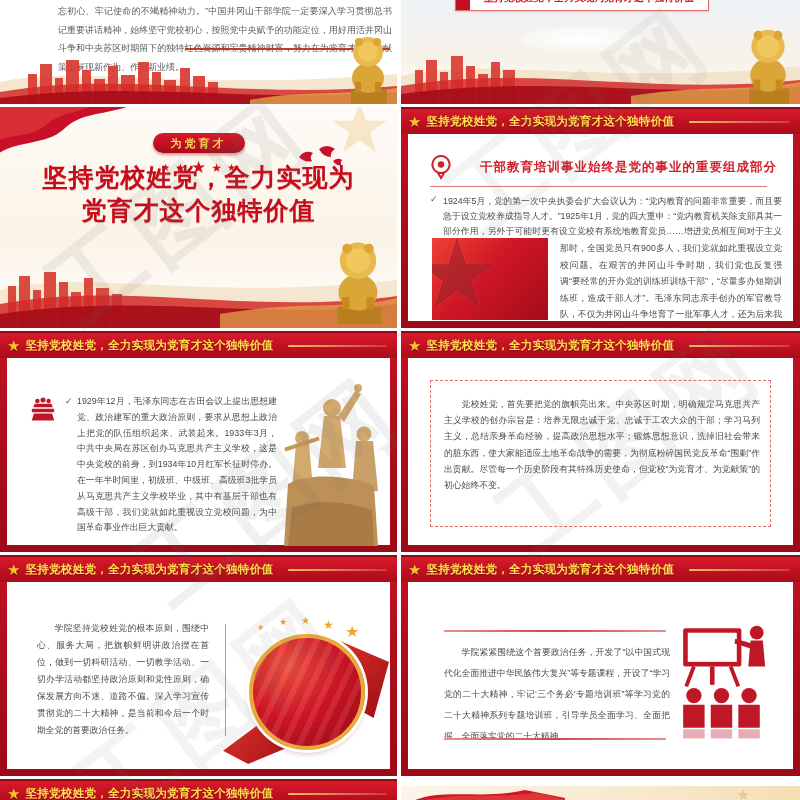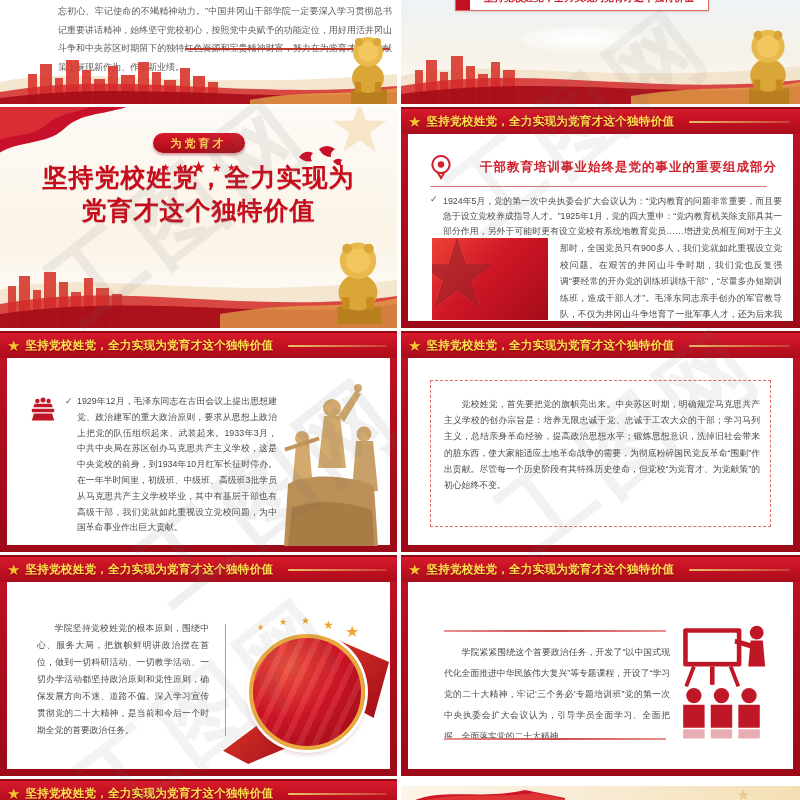--- a/index.html
+++ b/index.html
@@ -323,21 +323,21 @@
   </div>
 
   <div class="slide framed" style="left:401px;top:555px;width:399px;height:221px;">
     <div class="hdr">
       <span class="hdr-star">★</span>
       <span class="hdr-title">坚持党校姓党，全力实现为党育才这个独特价值</span>
       <span class="hdr-line"></span>
     </div>
     <div class="sbody">
       <div class="rule" style="left:36px;top:48px;width:222px;"></div>
-      <div class="p ind" style="position:absolute;left:36px;top:60px;width:226px;font-size:8.8px;line-height:21px;">学院紧紧围绕这个首要政治任务，开发了“以中国式现代化全面推进中华民族伟大复兴”等专题课程，开设了“学习党的二十大精神，牢记‘三个务必’专题培训班”党的第一次中央执委会扩大会议认为，引导学员全面学习、全面把握、全面落实党的二十大精神。</div>
+      <div class="p ind" style="position:absolute;left:36px;top:60px;width:226px;font-size:8.8px;line-height:21px;">学院紧紧围绕这个首要政治任务，开发了“以中国式现代化全面推进中华民族伟大复兴”等专题课程，开设了“学习党的二十大精神，牢记‘三个务必’专题培训班”等学习党的二十大精神系列专题培训班，引导学员全面学习、全面把握、全面落实党的二十大精神。</div>
       <div class="rule" style="left:36px;top:156px;width:222px;"></div>
       <svg style="position:absolute;right:24px;top:40px;" width="92" height="118" viewBox="0 0 120 154">
         <g fill="#c01726">
           <rect x="8" y="8" width="76" height="50" rx="3"></rect>
           <rect x="14" y="14" width="64" height="38" fill="#ffffff"></rect>
           <line x1="22" y1="58" x2="12" y2="84" stroke="#c01726" stroke-width="5"></line>
           <line x1="70" y1="58" x2="80" y2="84" stroke="#c01726" stroke-width="5"></line>
           <rect x="43" y="58" width="6" height="24"></rect>
           <circle cx="104" cy="14" r="9"></circle>
           <path d="M96,24 h16 l3,34 h-22 Z"></path>

